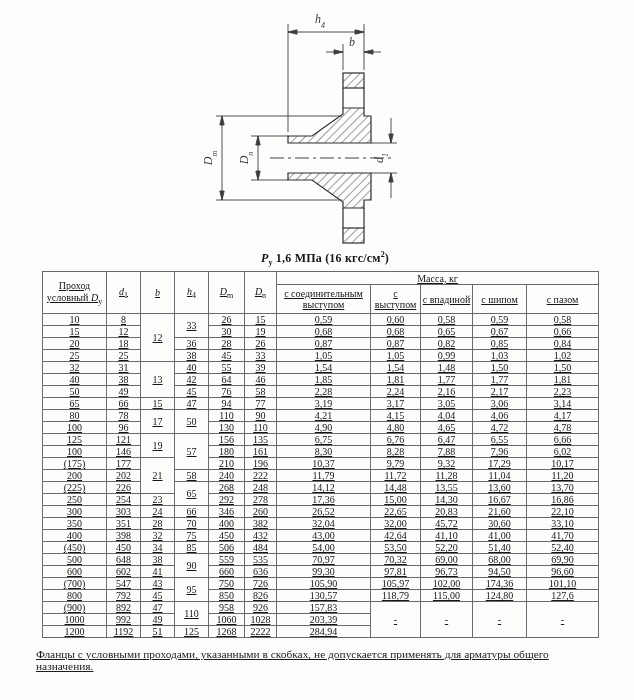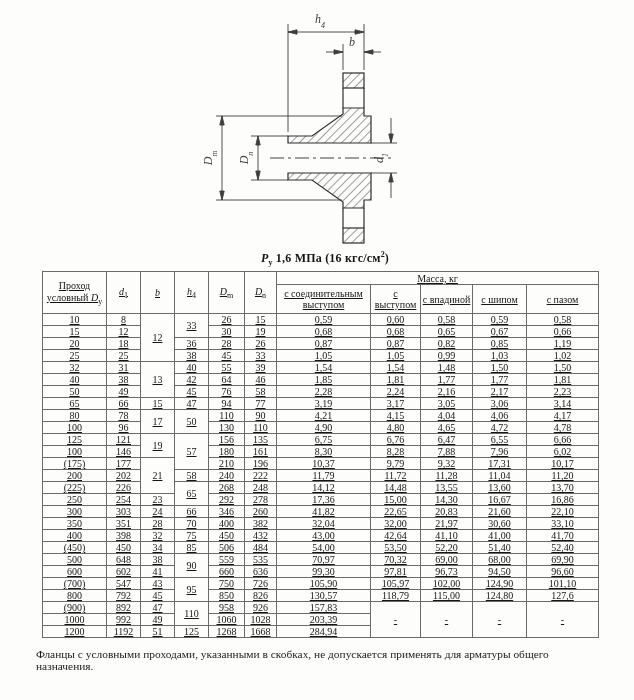--- a/index.html
+++ b/index.html
@@ -41,20 +41,21 @@
   }
   table.flange thead th{font-size:10px;line-height:1.15;}
   table.flange tbody td{height:10.4px;}
   thead tr.grp th{height:12px;}
   thead tr.sub th{height:28px;}
   .footnote{
     margin:10px 0 0 36px;
     font-size:11.4px;
     width:572px;
     color:#1c1c1c;
+    text-decoration:underline;
   }
   svg text{font-family:"Liberation Serif", serif;}
 </style>
 </head>
 <body>
 
 <div class="drawing-wrap">
 <svg width="634" height="248" viewBox="0 0 634 248">
   <defs>
     <pattern id="hatch" patternUnits="userSpaceOnUse" width="6" height="6" patternTransform="rotate(45)">
@@ -200,21 +201,21 @@
       <tr>
         <td>20</td>
         <td>18</td>
         <td>36</td>
         <td>28</td>
         <td>26</td>
         <td>0,87</td>
         <td>0,87</td>
         <td>0,82</td>
         <td>0,85</td>
-        <td>1,19</td>
+        <td>0,84</td>
       </tr>
       <tr>
         <td>25</td>
         <td>25</td>
         <td>38</td>
         <td>45</td>
         <td>33</td>
         <td>1,05</td>
         <td>1,05</td>
         <td>0,99</td>
@@ -321,21 +322,21 @@
       </tr>
       <tr>
         <td>(175)</td>
         <td>177</td>
         <td rowspan="3">21</td>
         <td>210</td>
         <td>196</td>
         <td>10,37</td>
         <td>9,79</td>
         <td>9,32</td>
-        <td>17,31</td>
+        <td>17,29</td>
         <td>10,17</td>
       </tr>
       <tr>
         <td>200</td>
         <td>202</td>
         <td>58</td>
         <td>240</td>
         <td>222</td>
         <td>11,79</td>
         <td>11,72</td>
@@ -367,36 +368,36 @@
         <td>16,67</td>
         <td>16,86</td>
       </tr>
       <tr>
         <td>300</td>
         <td>303</td>
         <td>24</td>
         <td>66</td>
         <td>346</td>
         <td>260</td>
-        <td>41,82</td>
+        <td>26,52</td>
         <td>22,65</td>
         <td>20,83</td>
         <td>21,60</td>
         <td>22,10</td>
       </tr>
       <tr>
         <td>350</td>
         <td>351</td>
         <td>28</td>
         <td>70</td>
         <td>400</td>
         <td>382</td>
         <td>32,04</td>
         <td>32,00</td>
-        <td>21,97</td>
+        <td>45,72</td>
         <td>30,60</td>
         <td>33,10</td>
       </tr>
       <tr>
         <td>400</td>
         <td>398</td>
         <td>32</td>
         <td>75</td>
         <td>450</td>
         <td>432</td>
@@ -447,21 +448,21 @@
       <tr>
         <td>(700)</td>
         <td>547</td>
         <td>43</td>
         <td rowspan="2">95</td>
         <td>750</td>
         <td>726</td>
         <td>105,90</td>
         <td>105,97</td>
         <td>102,00</td>
-        <td>124,90</td>
+        <td>174,36</td>
         <td>101,10</td>
       </tr>
       <tr>
         <td>800</td>
         <td>792</td>
         <td>45</td>
         <td>850</td>
         <td>826</td>
         <td>130,57</td>
         <td>118,79</td>
@@ -489,19 +490,19 @@
         <td>1060</td>
         <td>1028</td>
         <td>203,39</td>
       </tr>
       <tr>
         <td>1200</td>
         <td>1192</td>
         <td>51</td>
         <td>125</td>
         <td>1268</td>
-        <td>1668</td>
+        <td>2222</td>
         <td>284,94</td>
       </tr>
     </tbody>
 </table>
 
 <div class="footnote">Фланцы с условными проходами, указанными в скобках, не допускается применять для арматуры общего назначения.</div>
 
 </body></html>

